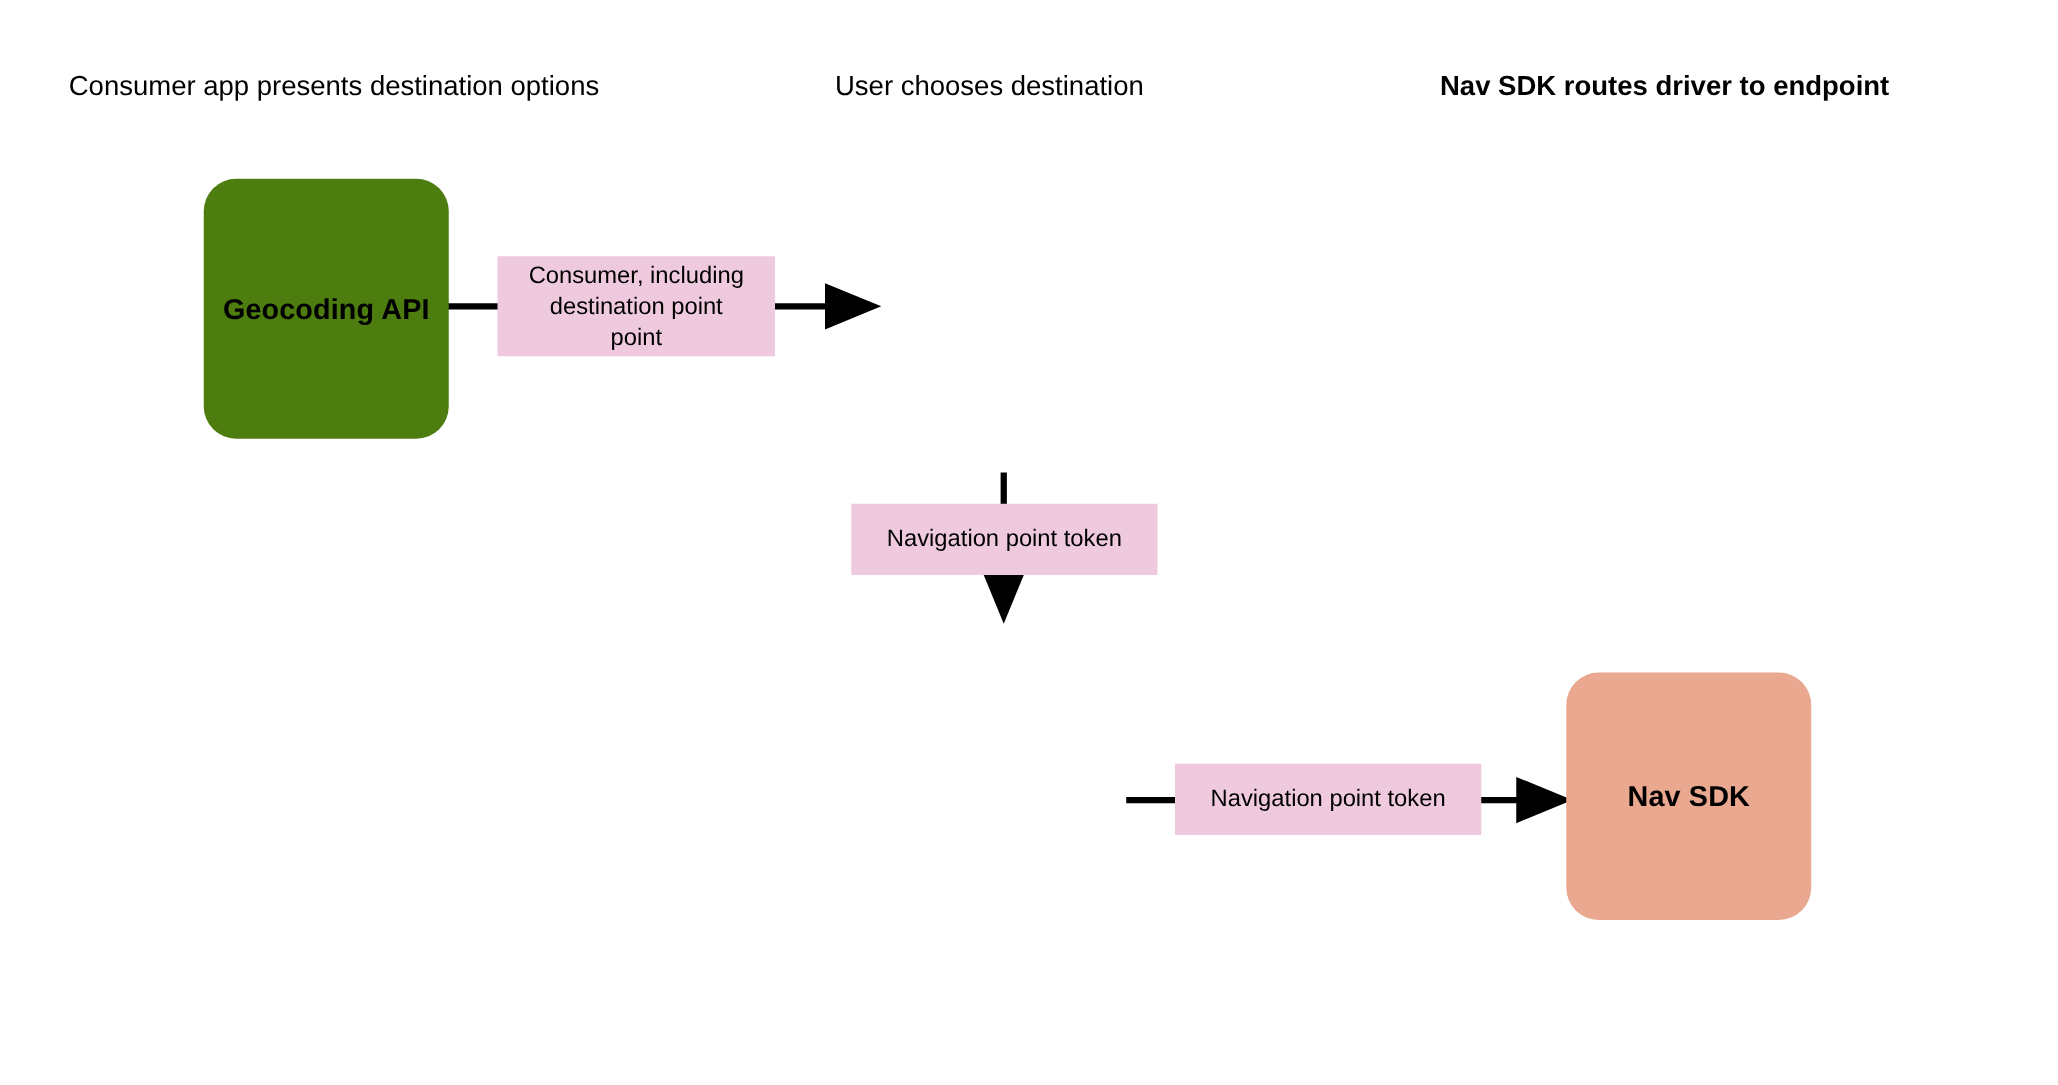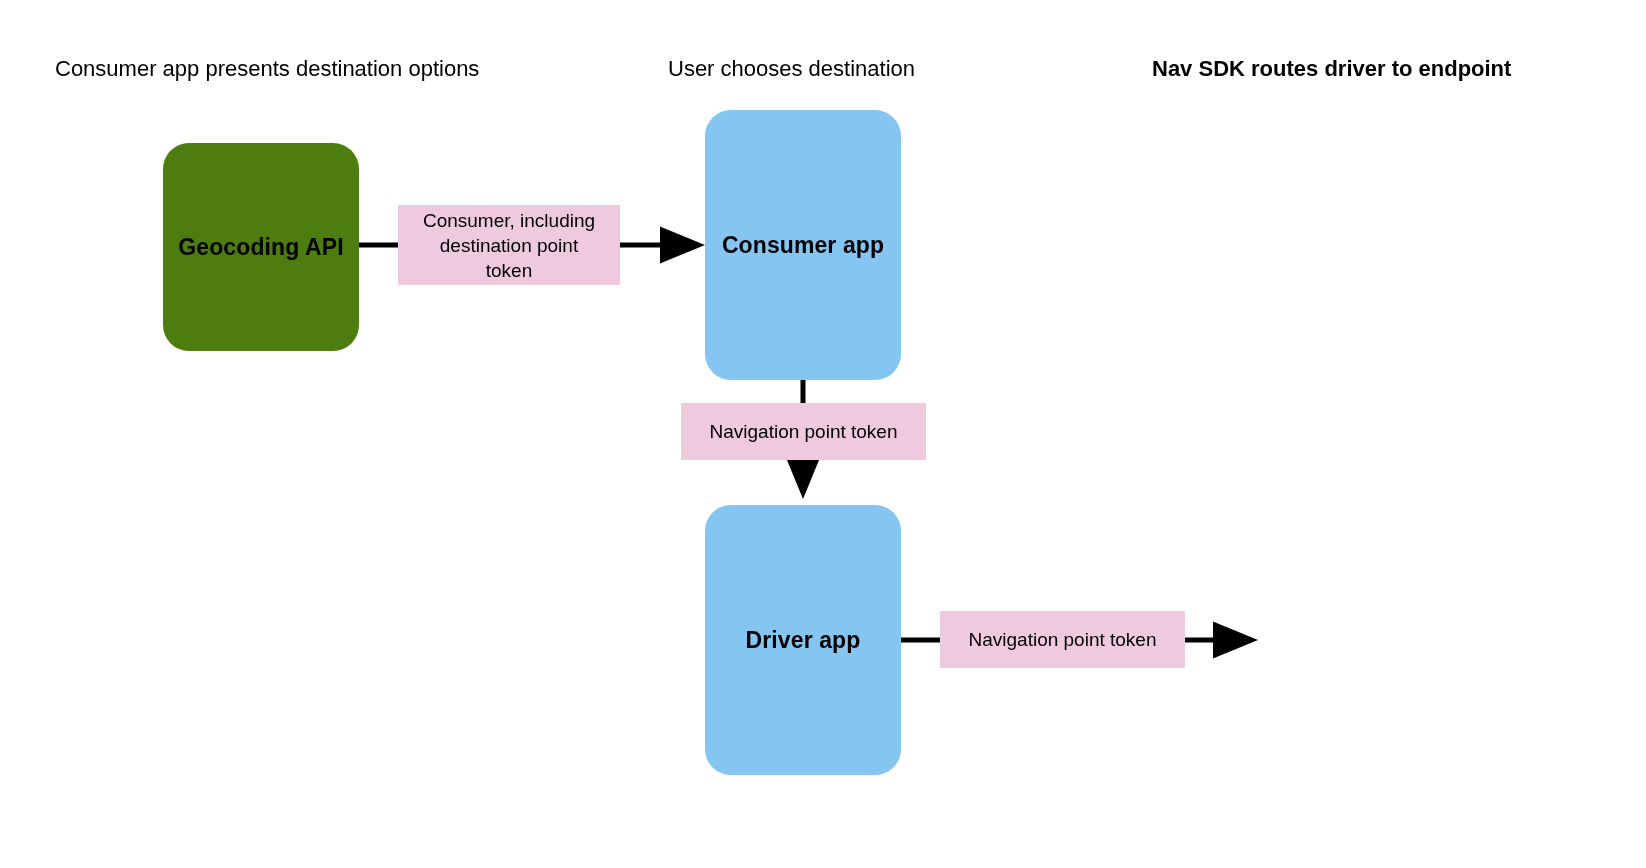--- a/index.html
+++ b/index.html
@@ -116,34 +116,31 @@
         </marker>
       </defs>
       <line x1="0" y1="20" x2="348" y2="20" stroke="#000000" stroke-width="5" marker-end="url(#arrow-right-2)"></line>
     </svg>
   </div>
 
   <div class="node" style="left:163px; top:143px; width:196px; height:208px; background:#4d7c0f; z-index:2;">
     <span class="node-label">Geocoding API</span>
   </div>
 
-  <div class="node" style="left:705px; top:110px; width:196px; height:270px; background:#84c5f2; z-index:2;">
-    <span class="node-label">Consumer app</span>
+
+
+  <div class="node" style="left:1253px; top:538px; width:196px; height:198px; background:#eaa890; z-index:2;">
+    <span class="node-label">Nav SDK</span>
   </div>
-
-  <div class="node" style="left:705px; top:505px; width:196px; height:270px; background:#84c5f2; z-index:2;">
-    <span class="node-label">Driver app</span>
-  </div>
-
 
   <div class="edge-label" style="left:398px; top:205px; width:222px; height:80px; background:#efcade;">
     <span class="edge-label-text">
       <span>Consumer, including</span><br>
       <span>destination point</span><br>
-      <span>token</span>
+      <span>point</span>
     </span>
   </div>
 
   <div class="edge-label" style="left:681px; top:403px; width:245px; height:57px; background:#efcade;">
     <span class="edge-label-text">Navigation point token</span>
   </div>
 
   <div class="edge-label" style="left:940px; top:611px; width:245px; height:57px; background:#efcade;">
     <span class="edge-label-text">Navigation point token</span>
   </div>

